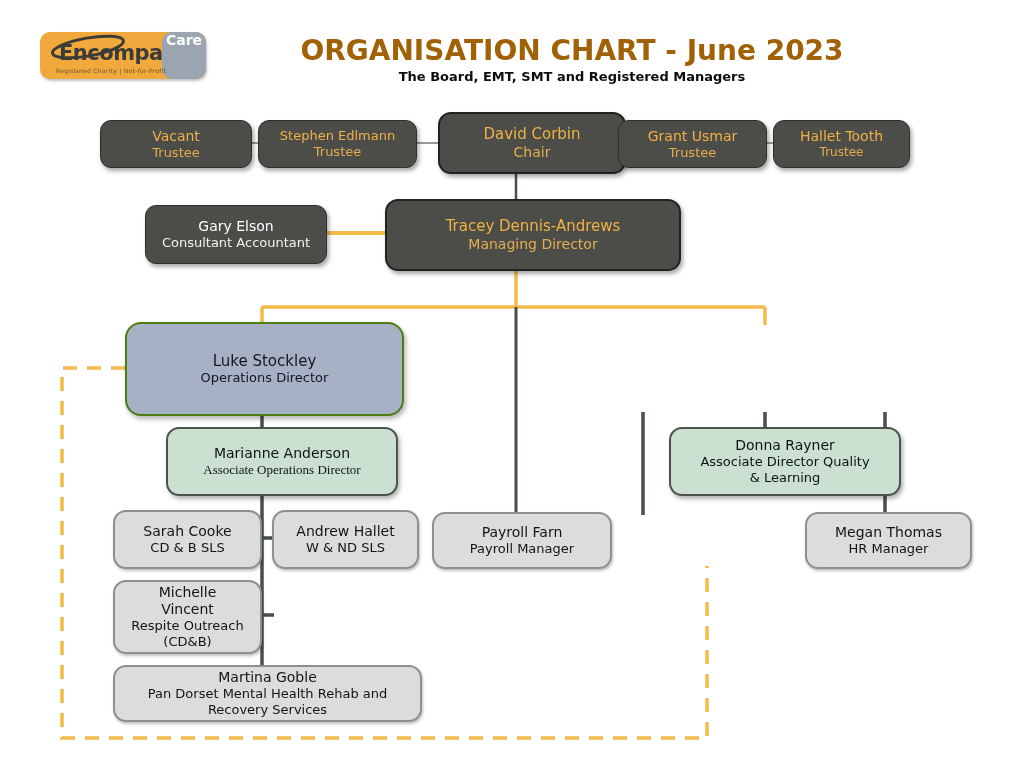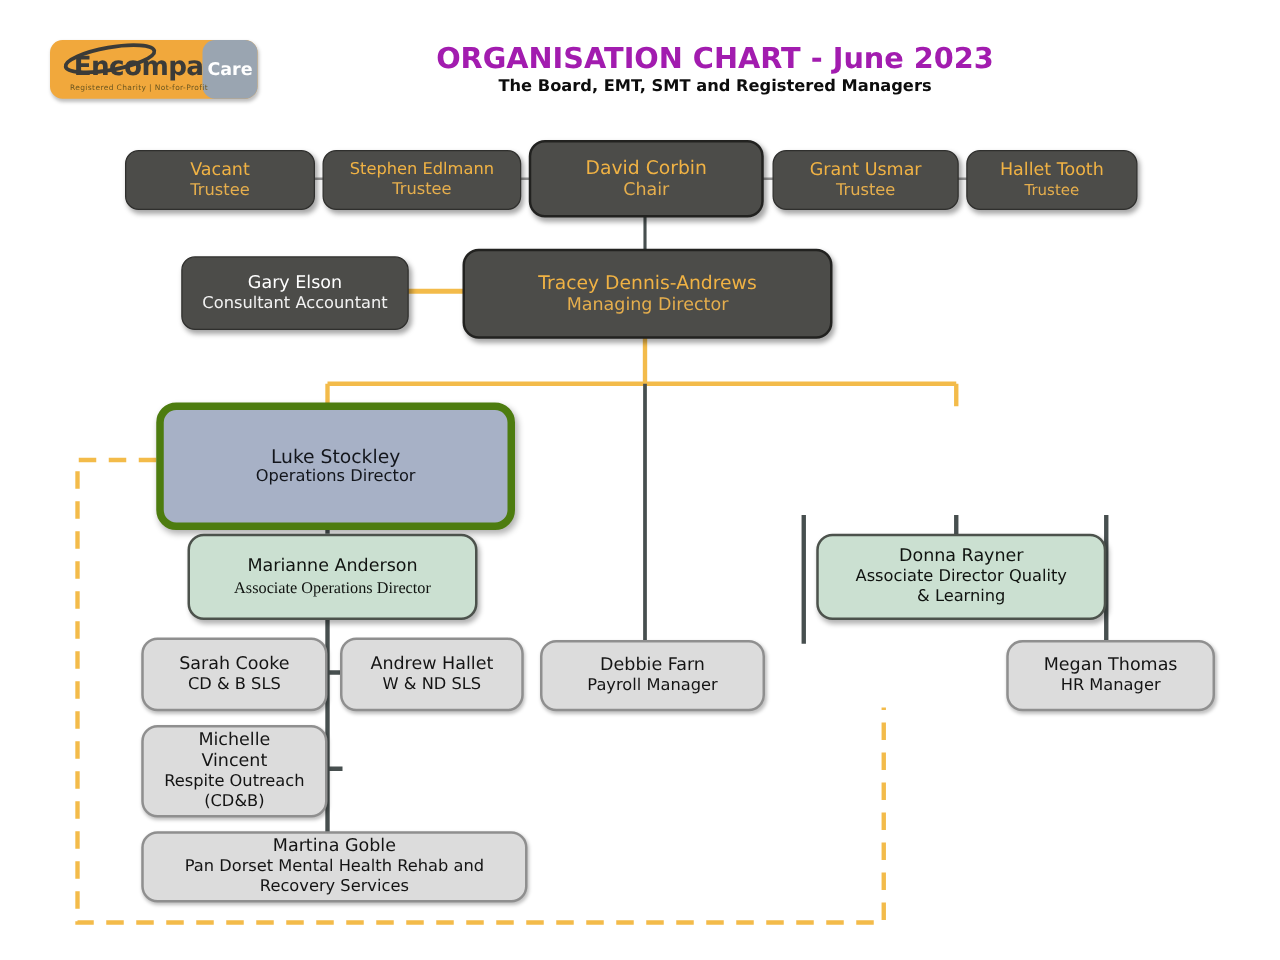--- a/index.html
+++ b/index.html
@@ -11,29 +11,29 @@
   .logo{
     position:absolute;left:40px;top:32px;width:166px;height:47px;
     background:#f1a83c;border-radius:10px;box-shadow:1px 2px 3px rgba(0,0,0,.25);
   }
   .logo .swoosh{position:absolute;left:8px;top:2px;}
   .logo .brand-main{
     position:absolute;left:19px;top:9px;font-weight:bold;font-size:21px;color:#3b3b38;letter-spacing:-.5px;
   }
   .logo .care-chip{
     position:absolute;right:0;top:0;width:44px;height:47px;background:#9aa5b1;
-    border-radius:10px;display:flex;align-items:center;justify-content:center;
+    border-radius:10px;display:flex;justify-content:center;
   }
   .logo .brand-accent{font-weight:bold;font-size:14px;color:#ffffff;}
   .logo .tagline{
     position:absolute;left:16px;bottom:5px;font-size:6px;color:#6b5620;letter-spacing:.3px;white-space:nowrap;
   }
   .titleblock{position:absolute;left:210px;right:90px;top:34px;text-align:center;}
   .titleblock h1{
-    margin:0;font-size:23px;font-weight:800;color:#a21caf;letter-spacing:0;
+    margin:0;font-size:28px;font-weight:800;color:#a16207;letter-spacing:0;
   }
   .titleblock h2{
     margin:2px 0 0 0;font-size:13px;font-weight:800;color:#0d0d0d;
   }
   
   svg.wires{position:absolute;left:0;top:0;z-index:1;}
   
   .node{
     position:absolute;z-index:2;display:flex;flex-direction:column;align-items:center;justify-content:center;
     text-align:center;border-radius:11px;line-height:1.22;
@@ -41,31 +41,32 @@
   .node .nm{font-weight:normal;font-size:14px;}
   .node .rl{font-size:13px;}
   .dark{
     background:#4c4c49;color:#efb347;border:1px solid #2f2f2d;
     box-shadow:2px 3px 4px rgba(0,0,0,.35);
   }
   .dark .nm{color:#f0b244;}
   .dark .rl{color:#e5ae4d;}
   .dark.white-text .nm{color:#ffffff;}
   .dark.white-text .rl{color:#f2f2f2;}
-  .dark.md-box{border:2px solid #222220;border-radius:13px;}
+  .dark.md-box{border:2px solid #222220;border-radius:13px;margin-left:15px;}
   .dark.md-box .nm{font-size:15px;}
   .dark.md-box .rl{font-size:14px;}
   .blue{
-    background:#a7b1c6;color:#13161c;border:6px solid #4d7c0f;border-radius:16px;
+    background:#a7b1c6;color:#13161c;border:2px solid #4d7c0f;border-radius:16px;
     box-shadow:2px 3px 5px rgba(0,0,0,.3);
   }
   .blue .nm{font-size:15px;}
   .green{
     background:#cbe0d1;color:#101310;border:2px solid #4c524c;border-radius:13px;
     box-shadow:2px 3px 4px rgba(0,0,0,.3);
+    margin-left:16px;
   }
   .gray{
     background:#dcdcdc;color:#141414;border:2px solid #8f8f8f;border-radius:13px;
     box-shadow:1px 2px 3px rgba(0,0,0,.25);
   }
   .w160{max-width:160px;font-family:Liberation Serif, serif;} .w170{max-width:170px;} .w120{max-width:120px;}
   .w110{max-width:110px;} .w90{max-width:90px;} .w290{max-width:290px;}
   .rl.small{font-size:12px;}
 </style>
 </head>
@@ -154,21 +155,21 @@
 
   <div class="node gray" style="left:113px;top:510px;width:145px;height:55px">
     <span class="nm">Sarah Cooke</span>
     <span class="rl">CD &amp; B SLS</span>
   </div>
   <div class="node gray" style="left:272px;top:510px;width:143px;height:55px">
     <span class="nm">Andrew Hallet</span>
     <span class="rl">W &amp; ND SLS</span>
   </div>
   <div class="node gray" style="left:432px;top:512px;width:176px;height:53px">
-    <span class="nm">Debbie Farn</span>
+    <span class="nm">Payroll Farn</span>
     <span class="rl">Payroll Manager</span>
   </div>
   <div class="node gray" style="left:805px;top:512px;width:163px;height:53px">
     <span class="nm">Megan Thomas</span>
     <span class="rl">HR Manager</span>
   </div>
 
   <div class="node gray" style="left:113px;top:580px;width:145px;height:70px">
     <span class="nm w90">Michelle Vincent</span>
     <span class="rl w120">Respite Outreach (CD&amp;B)</span>

